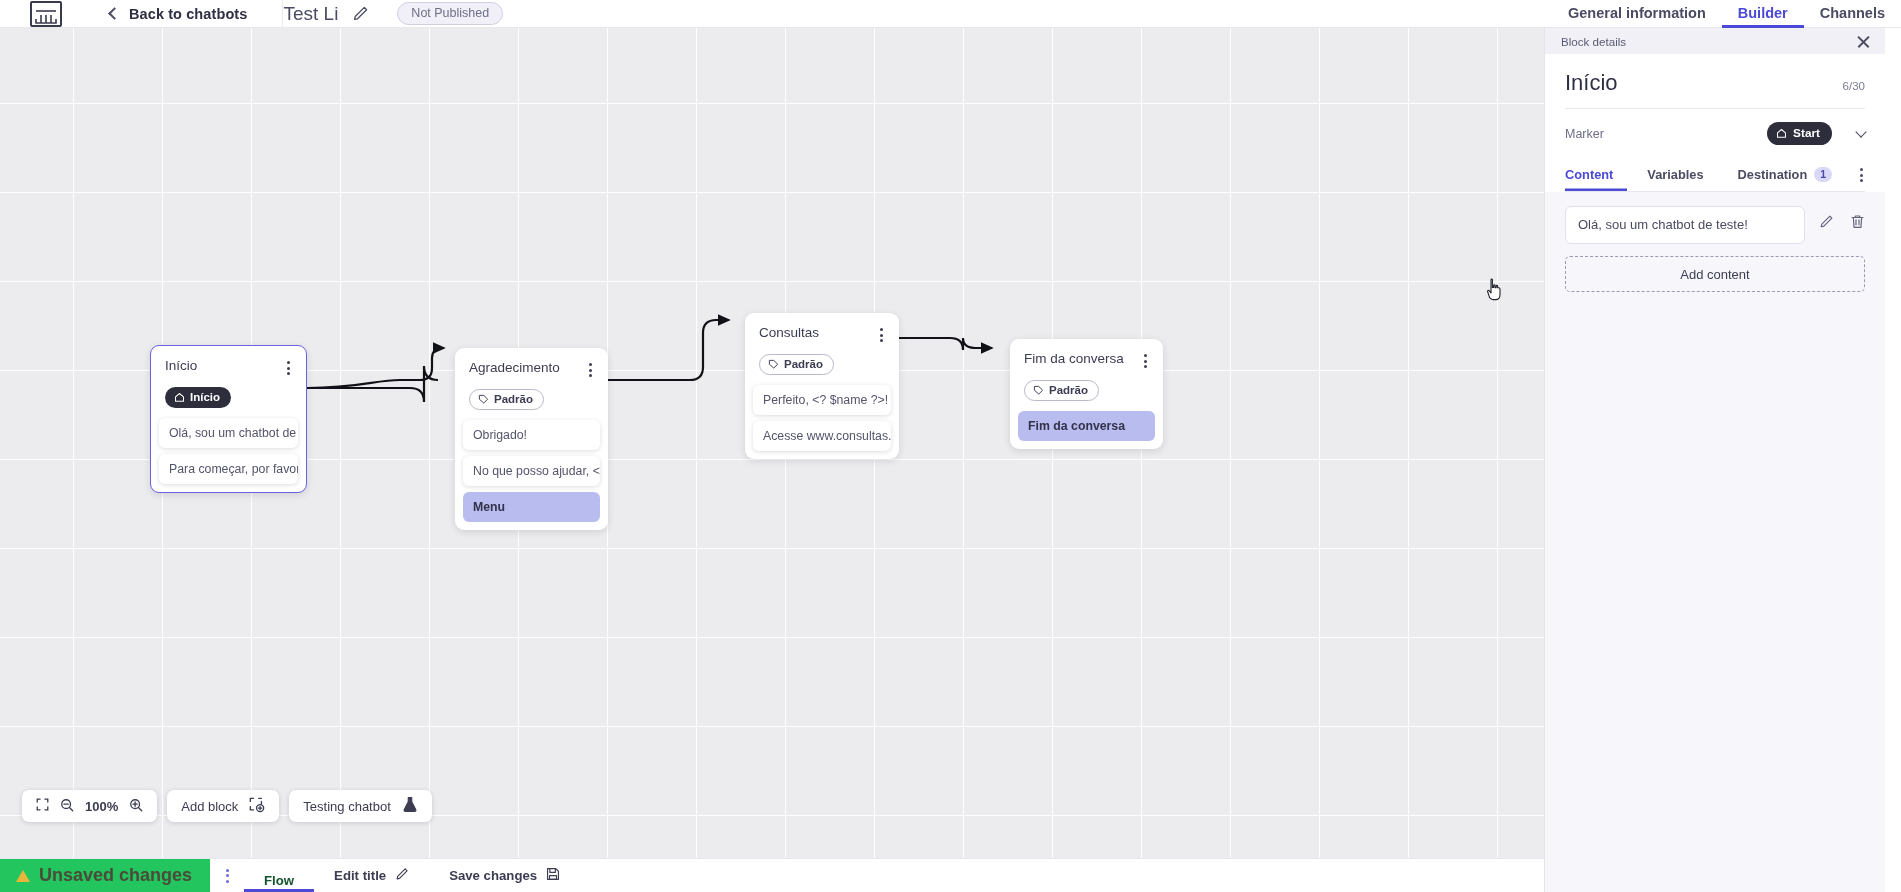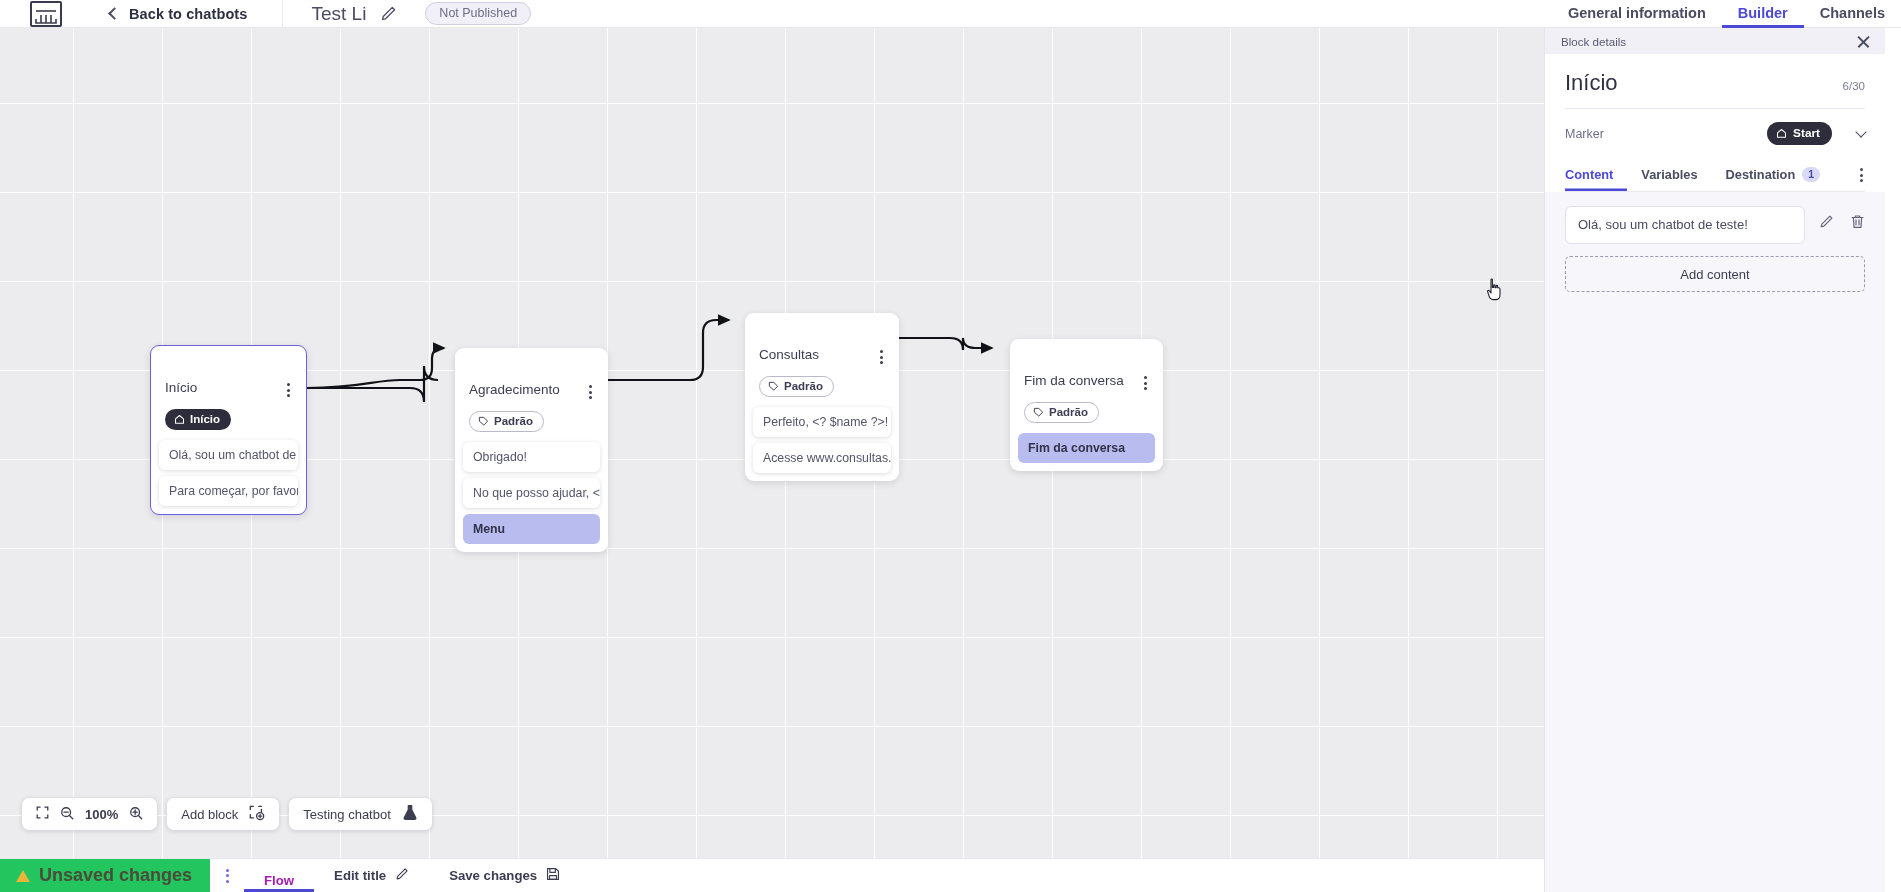--- a/index.html
+++ b/index.html
@@ -32,21 +32,21 @@
   }
   .chev-left {
     width: 9px; height: 9px;
     border-left: 2px solid #4a4a60; border-bottom: 2px solid #4a4a60;
     transform: rotate(45deg);
   }
   .back-label { font-size: 14.5px; font-weight: 700; color: #2f2f44; letter-spacing: .1px; }
   .hdr-divider {
     margin-left: 35px; width: 1px; height: 28px; background: #e8e8ef;
   }
-  .bot-title-group { display: flex; align-items: center; gap: 14px; margin-left: 28px; }
+  .bot-title-group { display: flex; align-items: center; gap: 14px; }
   .bot-title { font-size: 19px; color: #4b4b63; font-weight: 400; }
   .pencil-ic { width: 17px; height: 17px; color: #4b4b63; }
   .badge-notpub {
     margin-left: 14px;
     border: 1px solid #cfcfe0; border-radius: 999px;
     background: #f1f0f8; color: #6e6e88;
     font-size: 12.5px; padding: 3px 13px 4px;
   }
   .top-tabs {
     position: absolute; right: 0; top: 0; height: 28px;
@@ -76,21 +76,20 @@
     position: absolute;
     background: #ffffff;
     border-radius: 9px;
     box-shadow: 0 2px 7px rgba(40,40,70,.14);
     padding: 0 0 8px 0;
   }
   .node.selected { border: 1.6px solid #6a62df; }
   .node-head {
     display: flex; align-items: flex-start; justify-content: space-between;
     padding: 12px 12px 0 14px;
-    margin-top: 22px;
   }
   .node-title { font-size: 13.5px; color: #3c3c52; font-weight: 400; }
   .kebab { display: flex; flex-direction: column; gap: 2.5px; padding: 3px 4px; cursor: pointer; }
   .kebab i { width: 3px; height: 3px; border-radius: 50%; background: #3c3c52; display: block; }
 
   .tag-start {
     display: inline-flex; align-items: center; gap: 5px;
     background: #2d2d3c; color: #ffffff;
     font-size: 11.5px; font-weight: 700;
     border-radius: 999px; padding: 4px 11px 5px 9px;
@@ -108,21 +107,21 @@
     background: #ffffff; border-radius: 6px;
     box-shadow: 0 1px 4px rgba(40,40,70,.16);
     font-size: 12.3px; color: #54546b;
     padding: 8px 10px; white-space: nowrap; overflow: hidden;
   }
   .node-item.highlight { background: #b9bcef; color: #32324a; font-weight: 700; box-shadow: none; }
 
   svg.edges { position: absolute; left: 0; top: 0; width: 1560px; height: 830px; pointer-events: none; }
 
   
-  .float-tools { position: absolute; left: 22px; bottom: 62px; display: flex; gap: 10px; z-index: 5; border-radius: 11px; }
+  .float-tools { position: absolute; left: 22px; bottom: 70px; display: flex; gap: 10px; z-index: 5; border-radius: 11px; }
   .tool-pill {
     background: #fff; border-radius: 7px; box-shadow: 0 1px 5px rgba(40,40,70,.18);
     height: 32px; display: flex; align-items: center; gap: 11px;
     padding: 0 14px; font-size: 13px; color: #3c3c52; font-weight: 400; cursor: pointer;
   }
   .tool-pill .lbl { font-weight: 400; }
   .zoom-val { font-weight: 700; font-size: 13px; }
 
   
   .bottombar {
@@ -134,21 +133,21 @@
     background: #22c55e; display: flex; align-items: center; gap: 9px;
     padding: 0 18px 0 16px; font-size: 18px; font-weight: 700; color: #4b4b3a;
   }
   .warn-tri { width: 0; height: 0; border-left: 7px solid transparent; border-right: 7px solid transparent; border-bottom: 12px solid #e9b53a; position: relative; }
   .bb-kebab { display: flex; flex-direction: column; gap: 2.5px; align-items: center; justify-content: center; width: 34px; cursor: pointer; }
   .bb-kebab i { width: 3px; height: 3px; border-radius: 50%; background: #6b6ae0; display: block; }
   .bb-item {
     display: flex; align-items: center; gap: 9px; padding: 0 20px;
     font-size: 13.2px; font-weight: 700; color: #3c3c52; cursor: pointer;
   }
-  .bb-item.active { color: #a21caf; box-shadow: inset 0 -3px 0 0 #4b49d6; margin-top: 9px; }
+  .bb-item.active { color: #14532d; box-shadow: inset 0 -3px 0 0 #4b49d6; margin-top: 9px; }
 
   
   .panel {
     position: absolute; right: 0; top: 28px; width: 341px; height: 864px;
     background: #f7f6fb; border-left: 1px solid #e4e3ee;
     display: flex; flex-direction: column;
   }
   .panel-head {
     height: 26px; display: flex; align-items: center; justify-content: space-between;
     padding: 0 14px 0 16px; background: #f1f0f7;
@@ -176,21 +175,21 @@
   .marker-lbl { font-size: 12.5px; color: #6e6e88; }
   .marker-ctrl { display: flex; align-items: center; gap: 25px; }
   .marker-pill {
     display: inline-flex; align-items: center; gap: 6px;
     background: #2d2d3c; color: #ffffff; font-size: 11.8px; font-weight: 700;
     border-radius: 999px; padding: 4px 12px 5px 9px; cursor: pointer;
   }
   .chev-down { width: 8px; height: 8px; border-right: 1.7px solid #4b4b63; border-bottom: 1.7px solid #4b4b63; transform: rotate(45deg); margin-top: -4px; cursor: pointer; }
 
   .panel-tabs {
-    display: flex; align-items: center; gap: 0; border-bottom: 1px solid #e9e8f1;
+    display: flex; align-items: center; gap: 6px; border-bottom: 1px solid #e9e8f1;
     padding-top: 2px; position: relative;
   }
   .ptab {
     font-size: 12.8px; font-weight: 700; color: #4b4b63;
     padding: 8px 14px 9px; cursor: pointer; display: flex; align-items: center; gap: 7px;
   }
   .ptab:first-child { padding-left: 0; }
   .ptab.active { color: #4b49d6; box-shadow: inset 0 -2.5px 0 0 #4b49d6; }
   .ptab .cnt {
     background: #d9d8f6; color: #4a49a8; border-radius: 999px;

